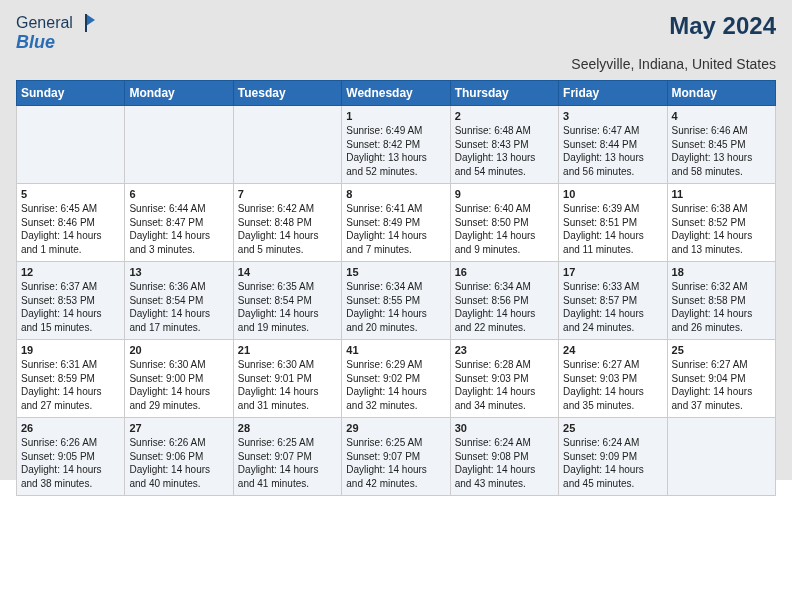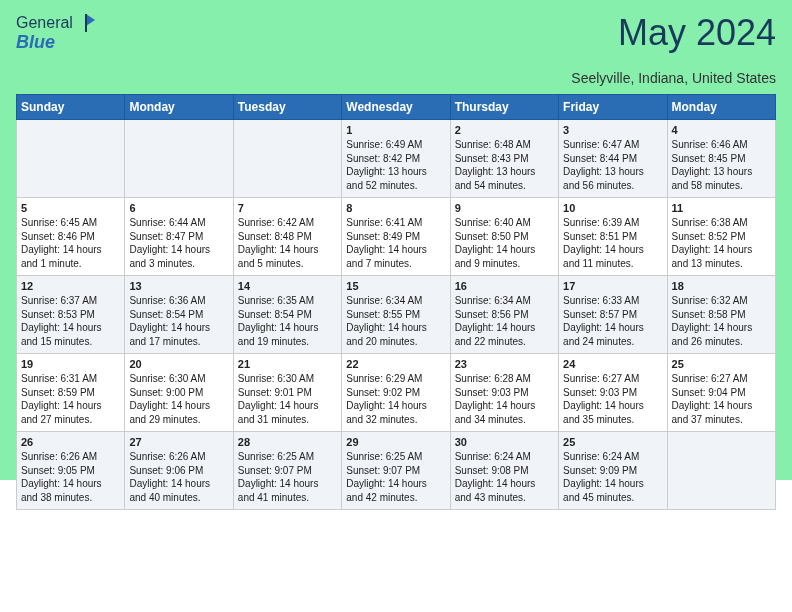--- a/index.html
+++ b/index.html
@@ -6,21 +6,21 @@
     body {
       font-family: Arial, sans-serif;
       background: #fff;
       width: 792px;
       height: 612px;
       overflow: hidden;
     }
     .page {
       width: 792px;
       height: 480px;
-      background: #86efac;
+      background: #e5e5e5;
       padding: 12px 16px 12px 16px;
     }
     .header {
       display: flex;
       justify-content: space-between;
       align-items: flex-start;
       margin-bottom: 8px;
     }
     .logo {
       display: flex;
@@ -30,22 +30,22 @@
     .logo-blue { color: #1a6eb5; }
     .logo-icon {
       width: 22px;
       height: 22px;
       margin-left: 2px;
     }
     .title-block {
       text-align: right;
     }
     .main-title {
-      font-size: 36px;
-      font-weight: normal;
+      font-size: 24px;
+      font-weight: bold;
       color: #1a3a5c;
     }
     .subtitle {
       font-size: 14px;
       color: #333;
       margin-top: 16px;
     }
     table {
       width: 100%;
       border-collapse: collapse;
@@ -253,21 +253,21 @@
 Sunset: 9:00 PM
 Daylight: 14 hours and 29 minutes.</div>
           </td>
           <td>
             <span class="day-number">21</span>
             <div class="day-info">Sunrise: 6:30 AM
 Sunset: 9:01 PM
 Daylight: 14 hours and 31 minutes.</div>
           </td>
           <td>
-            <span class="day-number">22</span>
+            <span class="day-number">41</span>
             <div class="day-info">Sunrise: 6:29 AM
 Sunset: 9:02 PM
 Daylight: 14 hours and 32 minutes.</div>
           </td>
           <td>
             <span class="day-number">23</span>
             <div class="day-info">Sunrise: 6:28 AM
 Sunset: 9:03 PM
 Daylight: 14 hours and 34 minutes.</div>
           </td>

